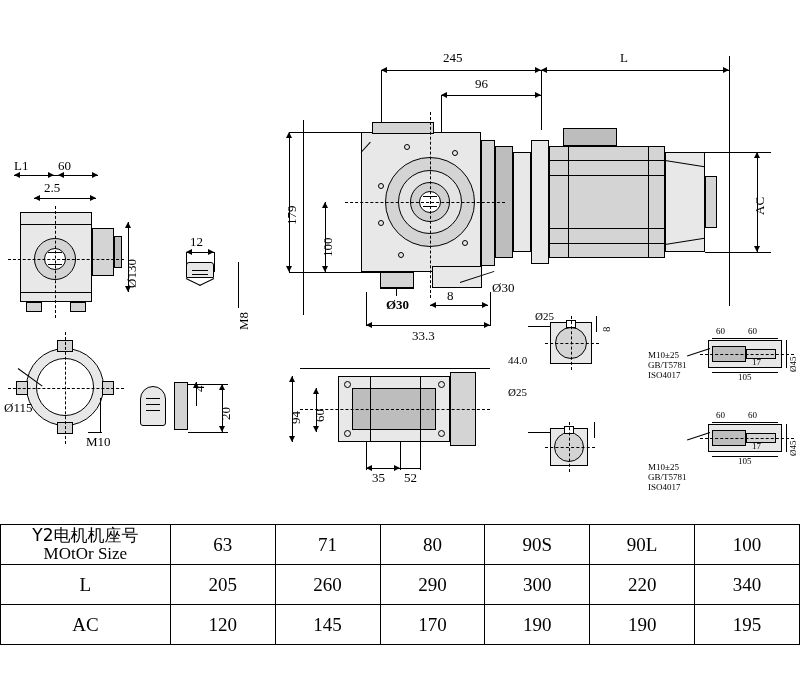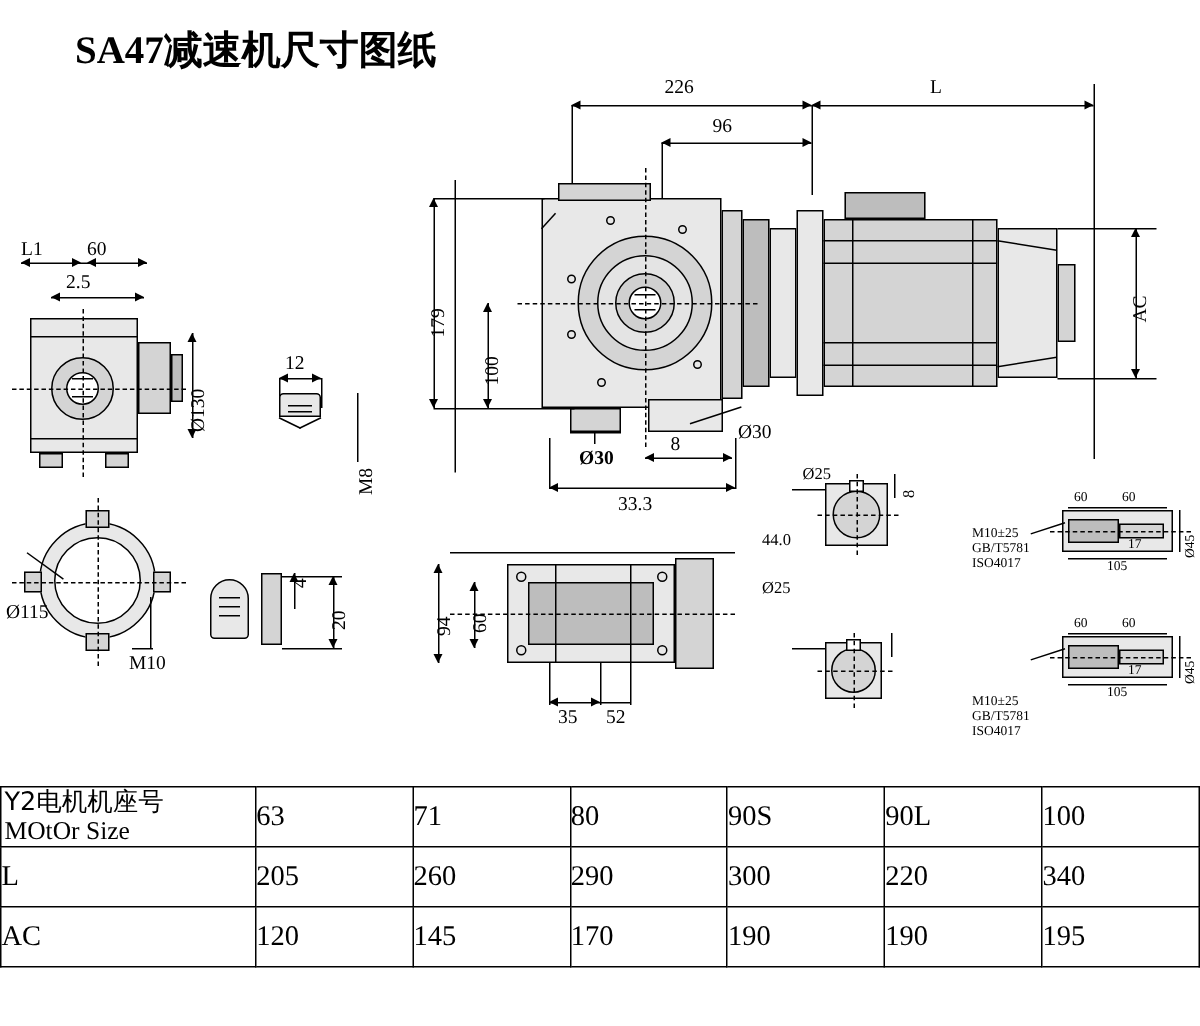--- a/index.html
+++ b/index.html
@@ -92,21 +92,21 @@
   
   #spec-table {
     position: absolute;
     left: 0px; top: 524px;
     width: 800px;
     border-collapse: collapse;
     font-family: "Liberation Serif", serif;
   }
   #spec-table td, #spec-table th {
     border: 1px solid #000;
-    text-align: left;
+    text-align: center;
     font-size: 19px;
     font-weight: normal;
     height: 40px;
     padding: 0;
     color: #000;
   }
   #spec-table td.rowhead {
     width: 170px;
     font-size: 19px;
   }
@@ -116,34 +116,33 @@
     padding: 1px 2px;
   }
   #spec-table td.datacell { width: 105px; }
   .cn { font-family: "DejaVu Sans", sans-serif; }
 </style>
 </head>
 <body>
 
 <div id="page">
 
-  <div id="title" class="cn">SA47减速机尺寸图纸</div>
 
 
   <div>
 
     <div class="ln v" style="left:303px; top:120px; height:195px;"></div>
     <div class="ln v" style="left:729px; top:56px; height:250px;"></div>
 
     <div class="ln h" style="left:381px; top:70px; width:160px;"></div>
     <div class="ar-l" style="left:381px; top:67px;"></div>
     <div class="ar-r" style="left:535px; top:67px;"></div>
     <div class="ln v" style="left:381px; top:70px; height:62px;"></div>
     <div class="ln v" style="left:541px; top:70px; height:60px;"></div>
-    <div class="dim" style="left:443px; top:50px;">226</div>
+    <div class="dim" style="left:443px; top:50px;">245</div>
 
     <div class="ln h" style="left:541px; top:70px; width:188px;"></div>
     <div class="ar-l" style="left:541px; top:67px;"></div>
     <div class="ar-r" style="left:723px; top:67px;"></div>
     <div class="dim" style="left:620px; top:50px;">L</div>
 
     <div class="ln h" style="left:441px; top:95px; width:100px;"></div>
     <div class="ar-l" style="left:441px; top:92px;"></div>
     <div class="ar-r" style="left:535px; top:92px;"></div>
     <div class="ln v" style="left:441px; top:95px; height:38px;"></div>

